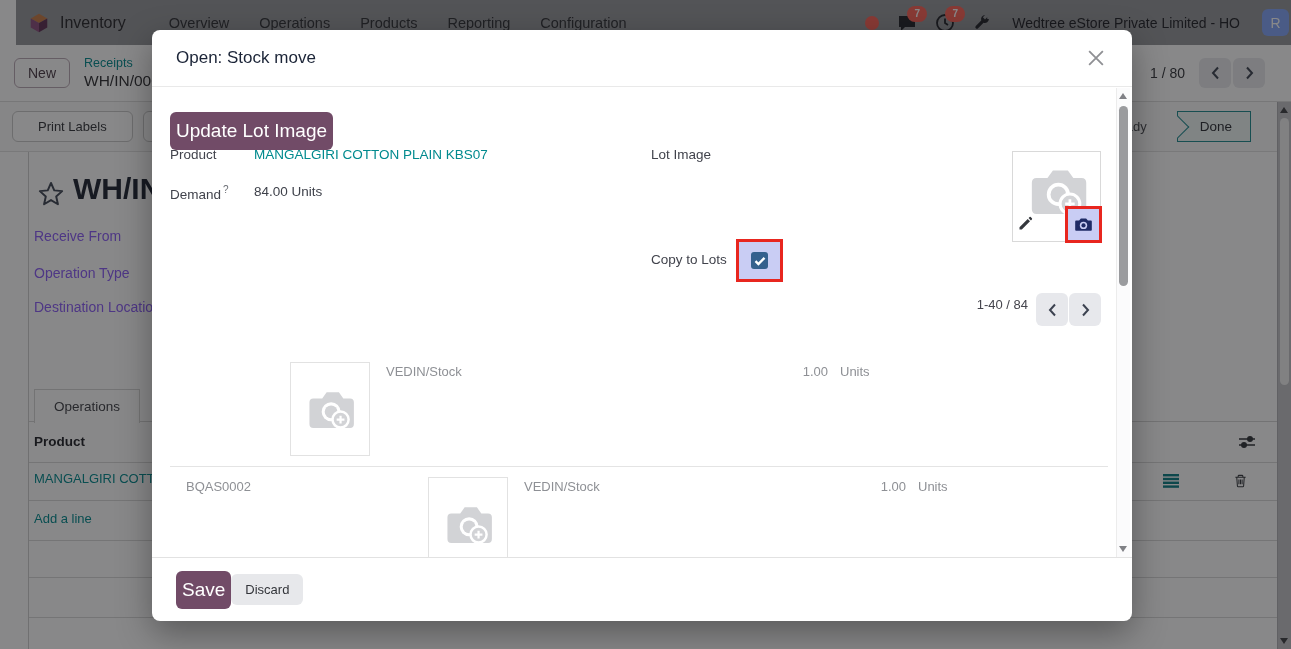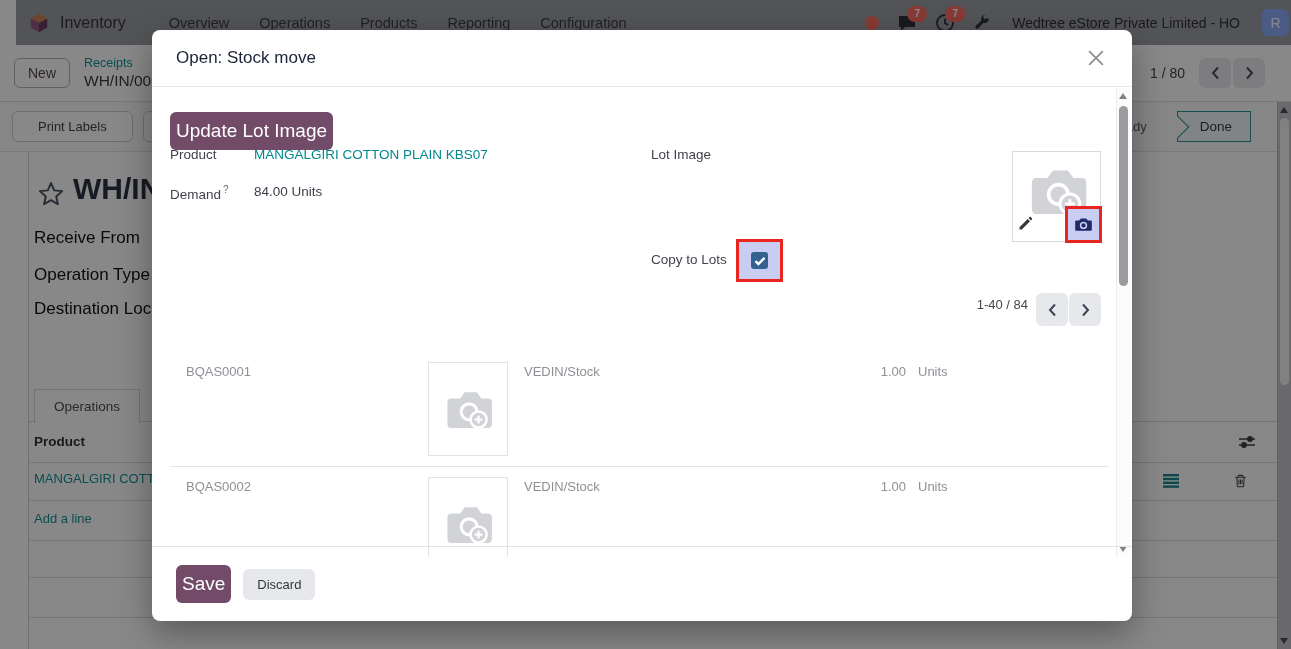--- a/index.html
+++ b/index.html
@@ -55,21 +55,21 @@
                font-size:13.5px;padding:7px 18px 7px 22px;margin-right:28px;}
   .status-done::before{content:"";position:absolute;left:-8px;top:50%;width:15px;height:15px;
                transform:translateY(-50%) rotate(45deg);background:#fbfbfb;
                border-top:1px solid #1d8a8f;border-right:1px solid #1d8a8f;}
 
   
   .sheet{position:absolute;left:28px;top:152px;right:0;bottom:0;background:#fff;
          border-left:1px solid #cfcfcf;}
   .sheet-title{position:absolute;left:44px;top:20px;font-size:30px;font-weight:600;color:#1c2330;}
   .star{position:absolute;left:9px;top:29px;}
-  .f-label{position:absolute;left:5px;font-size:17px;color:#000000;white-space:nowrap;}
+  .f-label{position:absolute;left:5px;font-size:14px;color:#8b5cf6;white-space:nowrap;}
   .tab{position:absolute;left:5px;top:237px;width:106px;height:34px;background:#fff;
        border:1px solid #d4d4d4;border-bottom:none;z-index:2;display:flex;align-items:center;
        justify-content:center;font-size:13.5px;color:#3f4046;box-sizing:border-box;}
   .bgrows{position:absolute;left:0;top:269px;right:0;}
   .bgrow{position:relative;border-bottom:1px solid #d9d9d9;box-sizing:border-box;}
   .bgrow.hdr{border-top:1px solid #d4d4d4;height:42px;}
   .bg-prod-hdr{position:absolute;left:5px;top:12px;font-size:13.5px;font-weight:700;color:#1f2026;}
   .bg-prod-link{position:absolute;left:5px;top:8px;font-size:13px;color:var(--link,#018a8e);white-space:nowrap;}
   .bg-addline{position:absolute;left:5px;top:10px;font-size:13px;color:var(--link,#018a8e);}
   .ico-abs{position:absolute;}
@@ -130,22 +130,22 @@
 
   
   .m-scroll{position:absolute;right:2px;top:58px;bottom:64px;width:14px;background:#fbfbfc;
             border-left:1px solid #ececec;box-sizing:border-box;}
   .m-thumb{position:absolute;left:2px;top:18px;width:9px;height:180px;background:#9a9b9e;border-radius:5px;}
   .m-tri-up{width:0;height:0;border-left:4px solid transparent;border-right:4px solid transparent;
             border-bottom:6px solid #808186;position:absolute;left:2px;top:5px;}
   .m-tri-dn{width:0;height:0;border-left:4px solid transparent;border-right:4px solid transparent;
             border-top:6px solid #808186;position:absolute;left:2px;bottom:5px;}
 
-  .m-footer{position:absolute;left:0;right:0;bottom:0;height:75px;border-top:1px solid #e2e2e2;
-            display:flex;align-items:center;padding:0 24px;box-sizing:border-box;gap:12px;}
+  .m-footer{position:absolute;left:0;right:0;bottom:0;height:64px;border-top:1px solid #e2e2e2;
+            display:flex;align-items:center;padding:0 24px;box-sizing:border-box;gap:0;}
   .btn-discard{background:#e7e8eb;color:#33353a;border:none;border-radius:6px;
                font-size:13px;padding:8px 14px;}
 </style>
 </head>
 <body>
 
 <div id="stage">
 
   <div class="page">
 
@@ -343,21 +343,20 @@
       </button>
       <button class="m-pager-btn" style="left:917px;">
         <svg width="9" height="14" viewBox="0 0 8 14" fill="none" stroke="#3c4250" stroke-width="2">
             <path d="M1.5 1.5 L6.5 7 l-5 5.5"></path>
           </svg>
       </button>
 
       <div class="m-table">
 
         <div class="t-grid t-row">
-          <span class="t-cell">BQAS0001</span>
           <span class="t-cell img">
             <span class="row-imgbox">
               <svg width="56" height="50" viewBox="0 0 100 90">
                 <path d="M20 26 L36 26 L44 15 L66 15 L74 26 L86 26 Q93 26 93 33 L93 72 Q93 79 86 79 L20 79 Q13 79 13 72 L13 33 Q13 26 20 26 Z" fill="#d2d3d6"></path>
                 <circle cx="52" cy="50" r="17" fill="#fff"></circle>
                   <circle cx="52" cy="50" r="11.5" fill="#d2d3d6"></circle>
                 <circle cx="69" cy="64" r="14.5" fill="#d2d3d6" stroke="#fff" stroke-width="4.5"></circle>
                 <path d="M69 57 V71 M62 64 H76" stroke="#fff" stroke-width="4" fill="none"></path>
               </svg>
             </span>

